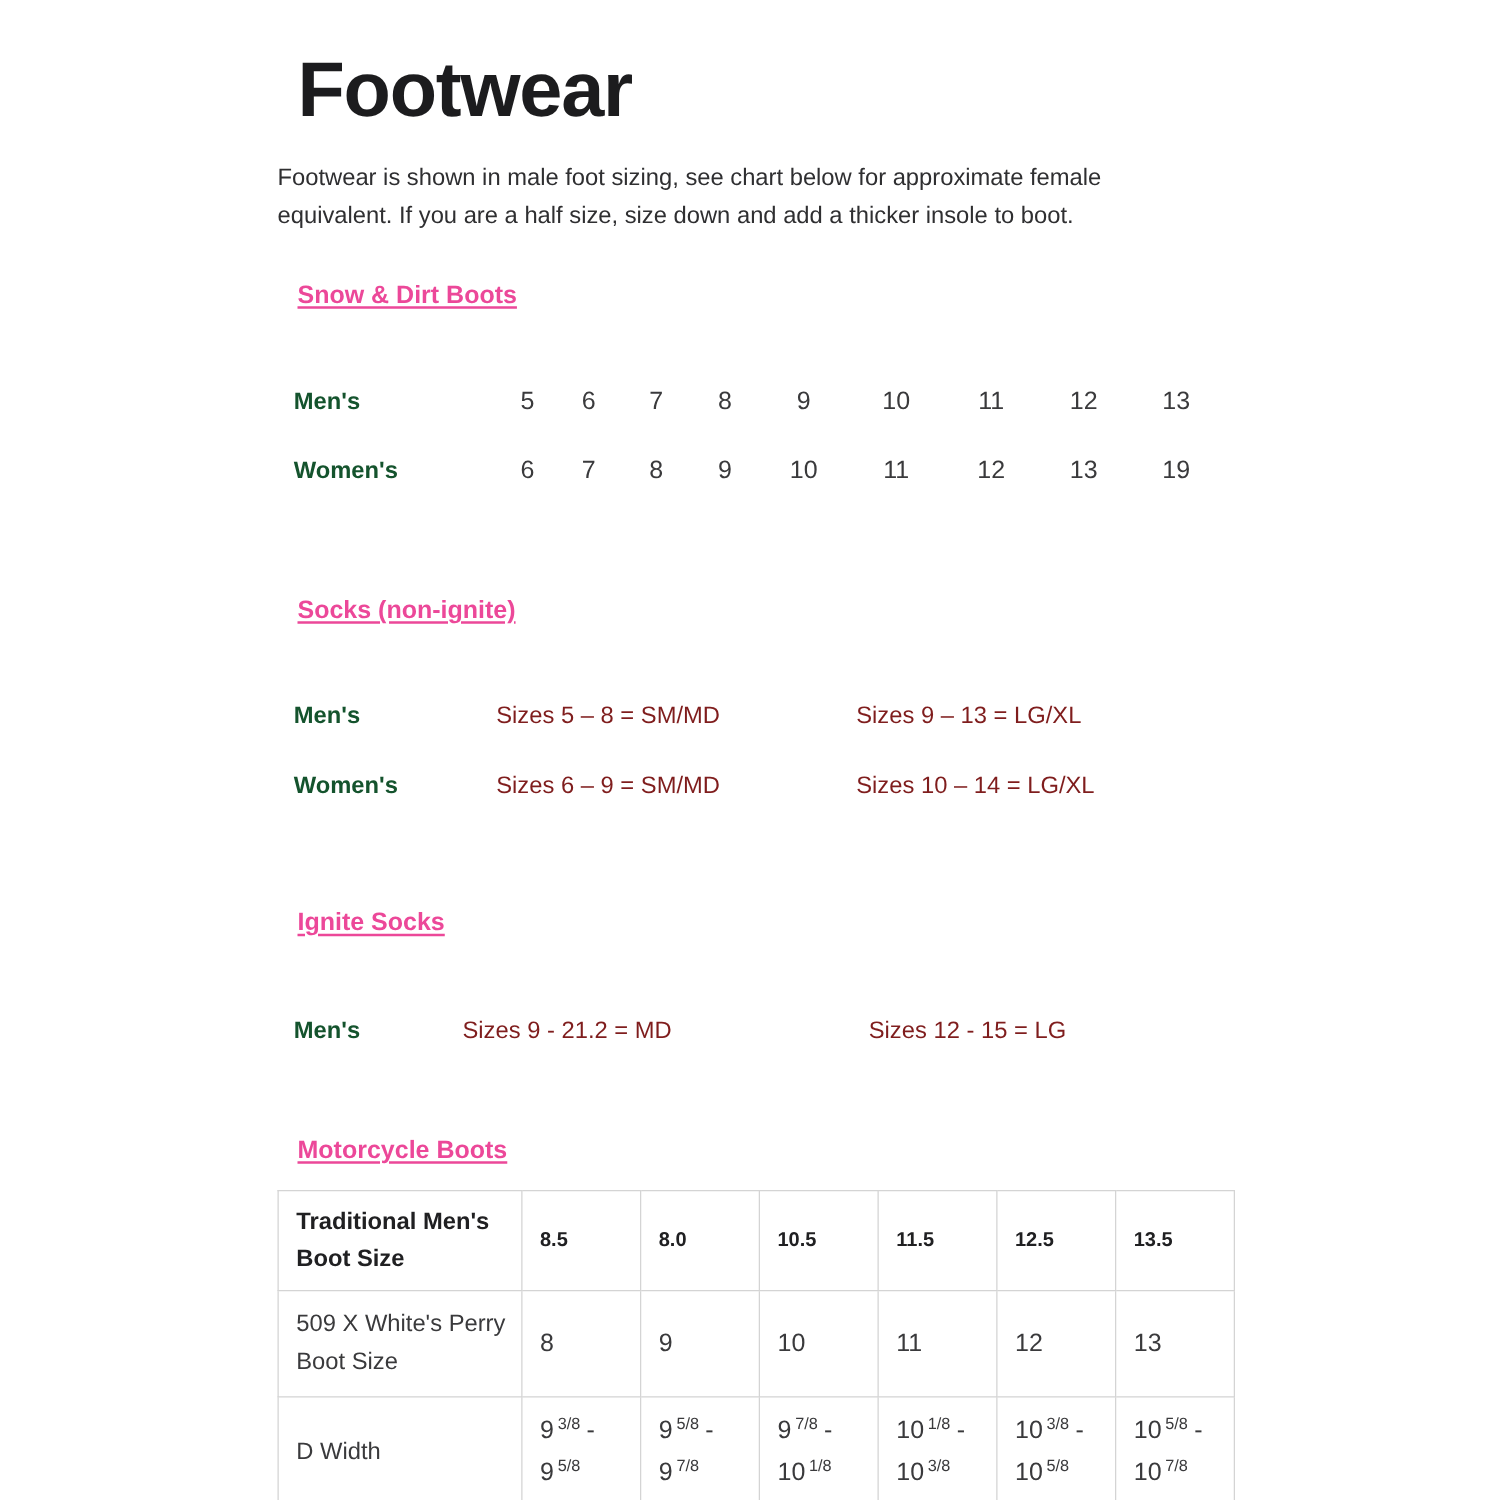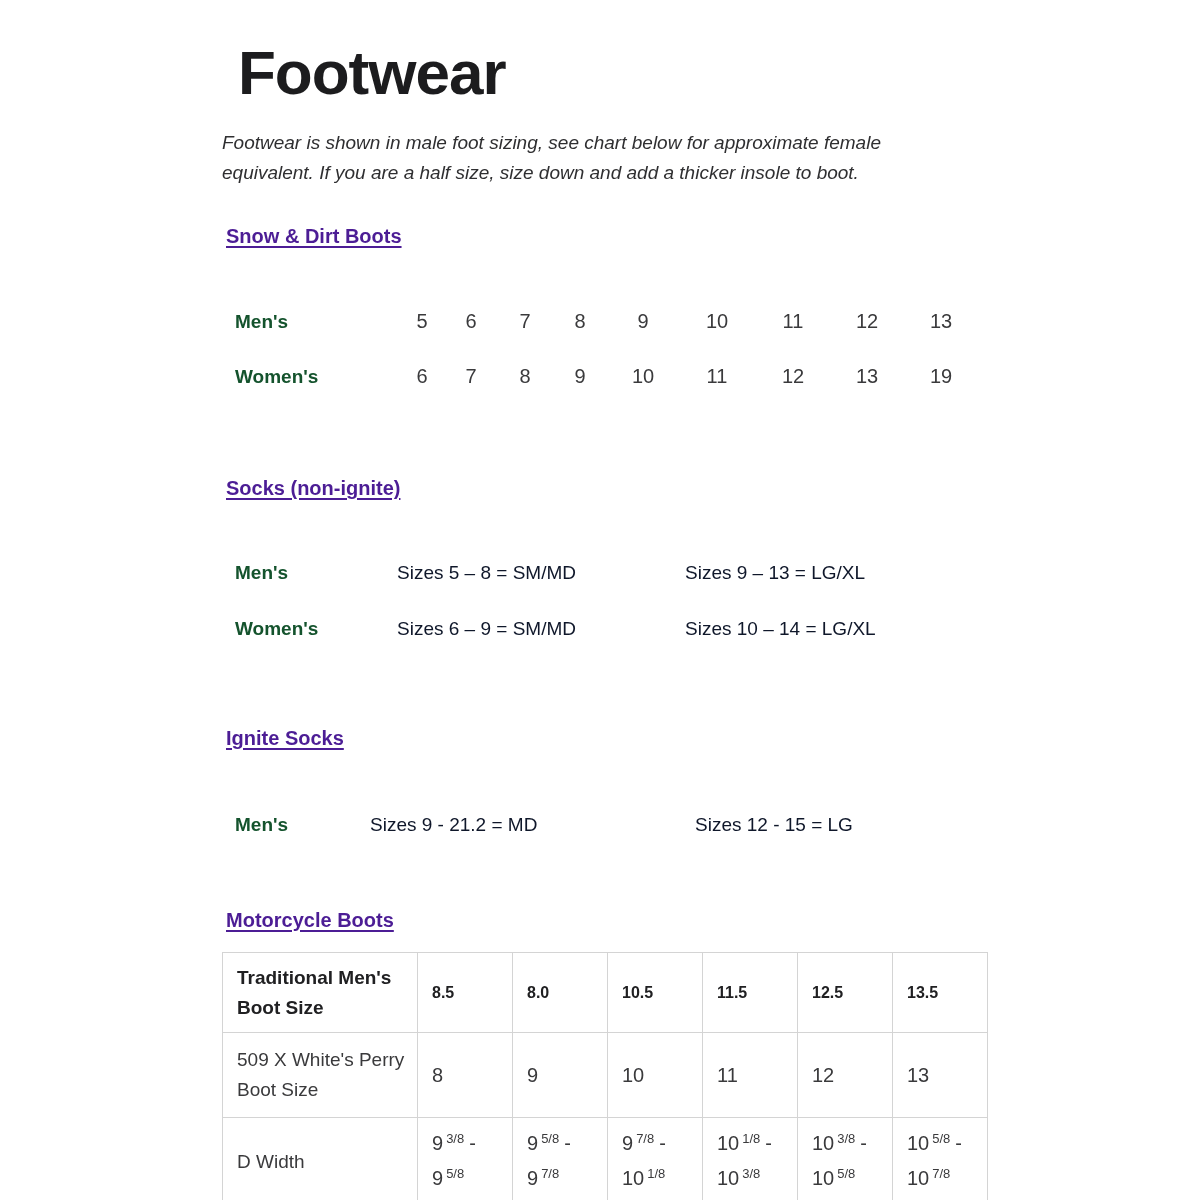--- a/index.html
+++ b/index.html
@@ -24,30 +24,29 @@
     line-height: 62px;
     color: #1c1c1e;
   }
 
   .intro {
     margin: 24px 0 0 0;
     font-size: 19px;
     line-height: 30px;
     color: #2f2f31;
     width: 760px;
-    font-style: italic;
   }
   .intro-line { display: block; }
 
   .section-heading {
-    margin: 4px;
+    margin: 16px;
     font-size: 20px;
     font-weight: bold;
     line-height: 24px;
-    color: #4c1d95;
+    color: #ec4899;
     text-decoration: underline;
     text-underline-offset: 3px;
     text-decoration-thickness: 2px;
   }
   .h-snow   { margin-top: 36px; }
   .h-socks  { margin-top: 88px; }
   .h-ignite { margin-top: 86px; }
   .h-moto   { margin-top: 72px; }
 
   
@@ -72,21 +71,21 @@
 
   
   .socks-rows { margin-top: 62px; }
   .socks-row { display: flex; padding-left: 13px; align-items: baseline; }
   .socks-row + .socks-row { margin-top: 34px; }
   .socks-row .row-label { width: 162px; flex: none; }
   .socks-row .range1 { width: 288px; flex: none; }
   .socks-rows.ignite { margin-top: 64px; }
   .socks-rows.ignite .row-label { width: 135px; }
   .socks-rows.ignite .range1 { width: 325px; }
-  .range { font-size: 19px; color: #0f172a; }
+  .range { font-size: 19px; color: #7f1d1d; }
 
   
   .moto-table {
     margin-top: 20px;
     border-collapse: collapse;
     width: 765px;
     table-layout: fixed;
   }
   .moto-table td {
     border: 1px solid #d4d4d4;

